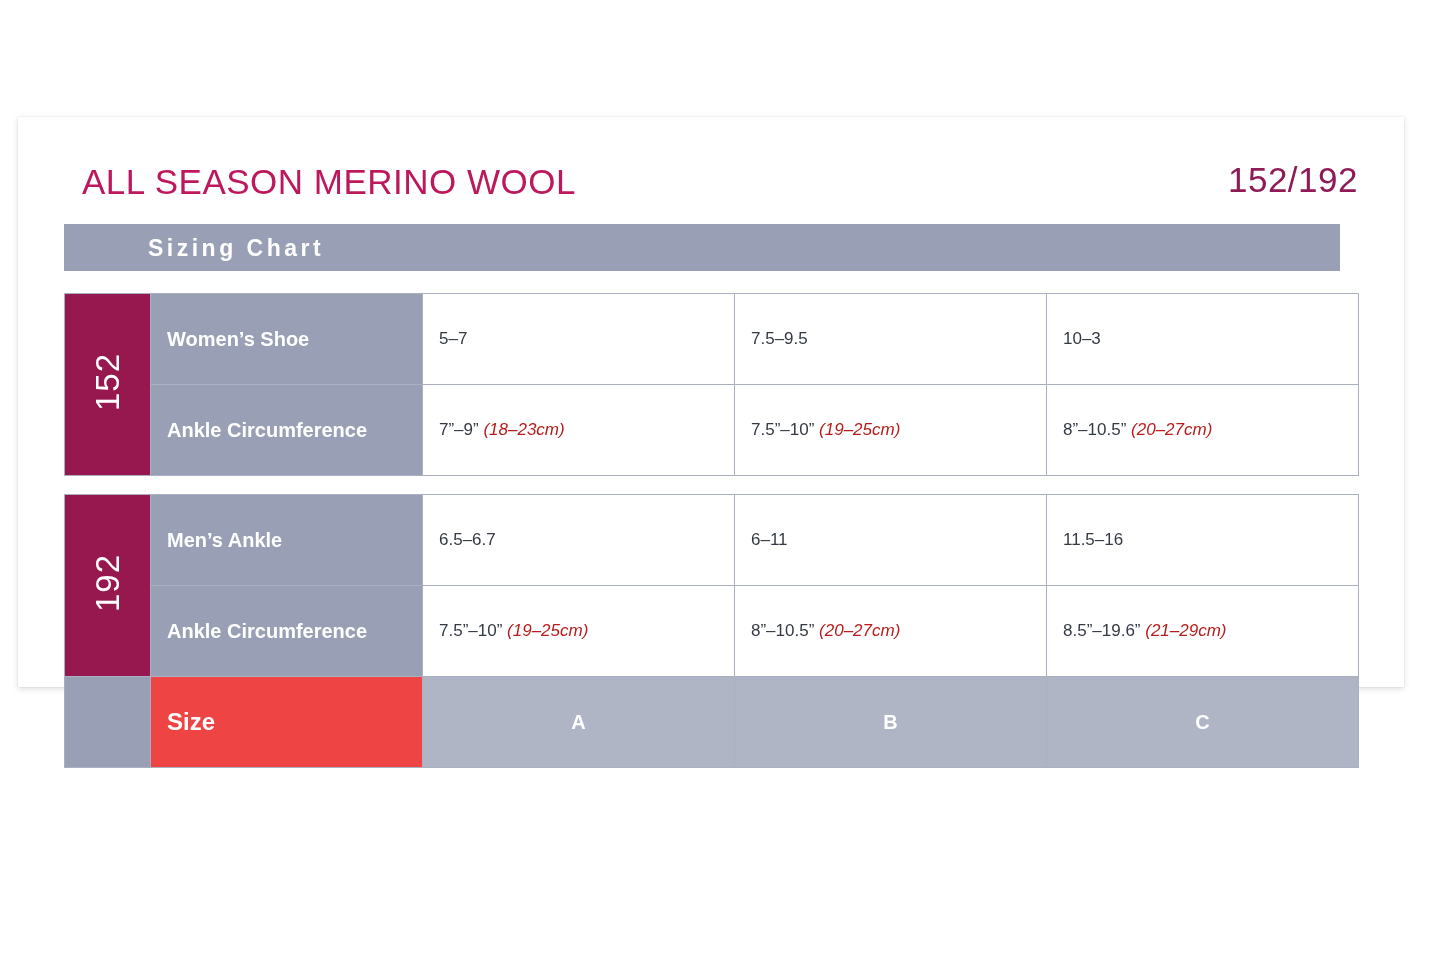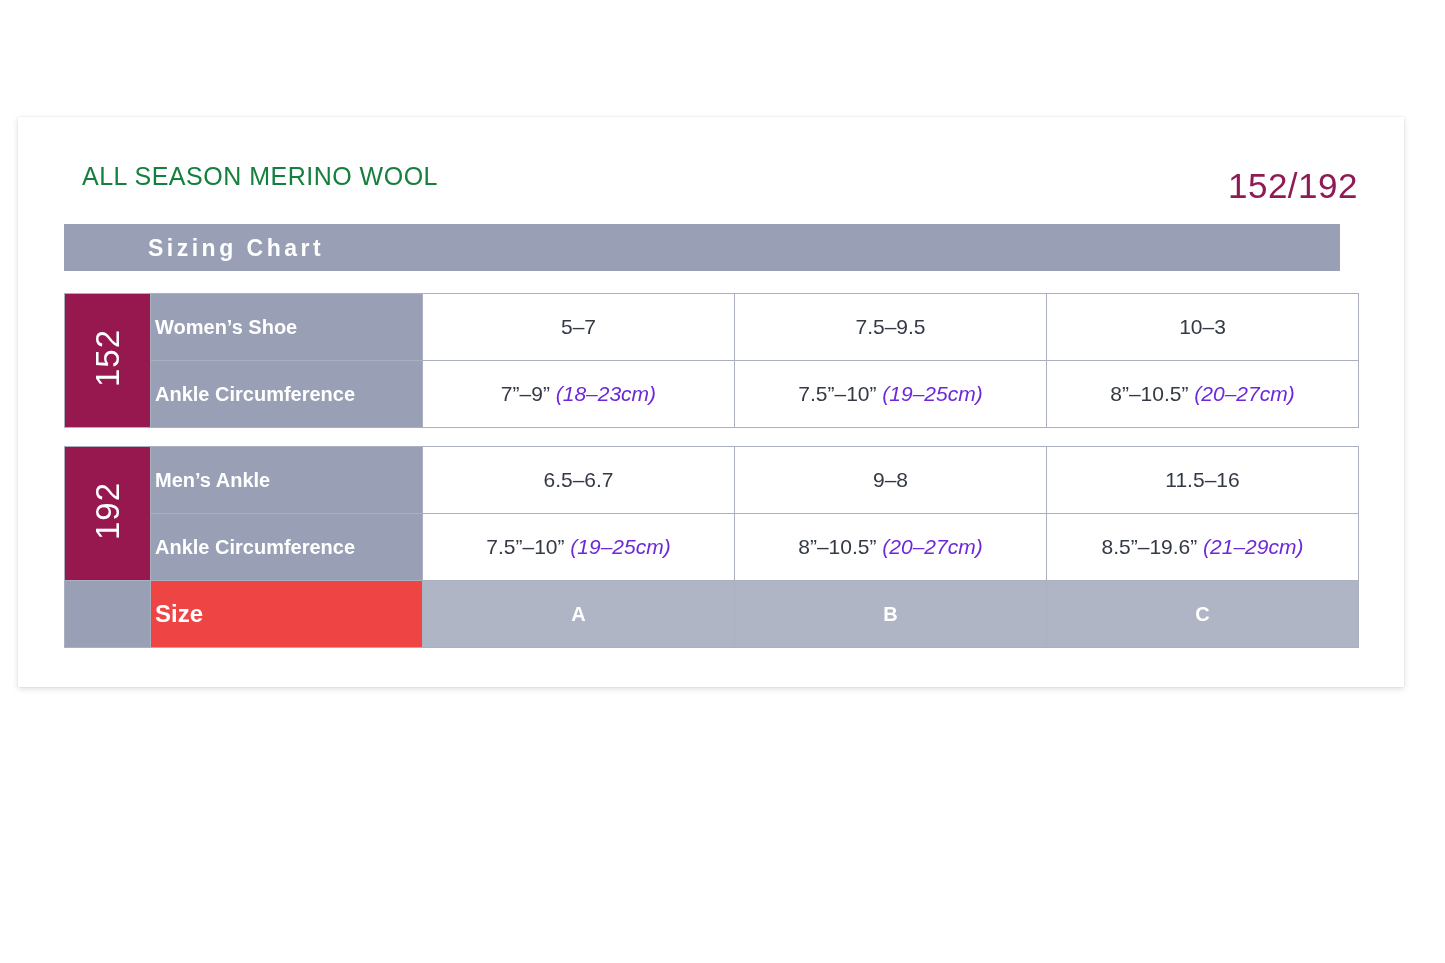--- a/index.html
+++ b/index.html
@@ -38,37 +38,36 @@
 
   .head-row {
     position: relative;
     height: 52px;
   }
 
   .title {
     position: absolute;
     left: 18px;
     top: 0;
-    font-size: 25px;
+    font-size: 35px;
     letter-spacing: 0.5px;
-    color: #15803d;
+    color: #be185d;
     font-weight: 400;
     white-space: nowrap;
   }
 
   .codes {
     position: absolute;
     right: 0;
     top: -2px;
     font-size: 35px;
     color: #8e1b55;
     font-weight: 400;
     letter-spacing: 0.5px;
     white-space: nowrap;
-    margin-top: 6px;
   }
 
   .subbar {
     position: relative;
     margin-top: 10px;
     margin-left: 0;
     width: 1276px;
     height: 47px;
     background: #99a0b5;
   }
@@ -86,21 +85,21 @@
 
   table.grid {
     border-collapse: collapse;
     table-layout: fixed;
     width: 1294px;
     margin-top: 22px;
   }
 
   table.grid td {
     border: 1px solid #aab0c0;
-    padding: 4px;
+    padding: 16px;
     height: 58px;
     vertical-align: middle;
   }
 
   .col-badge { width: 86px; }
   .col-label { width: 272px; }
   .col-val   { width: 312px; }
 
   td.badge {
     background: #96184f;
@@ -124,30 +123,30 @@
     background: #99a0b5;
     color: #ffffff;
     font-size: 20px;
     font-weight: bold;
     padding-left: 22px;
     border-left: 1px solid #99a0b5;
     border-right: 1px solid #aab0c0;
   }
 
   td.val {
-    text-align: center;
-    font-size: 21px;
+    text-align: left;
+    font-size: 17px;
     color: #343a45;
     background: #ffffff;
     font-weight: 400;
   }
 
   td.val .metric {
     font-style: italic;
-    color: #6d28d9;
+    color: #b91c1c;
   }
 
   td.sizecell {
     background: #b0b5c6;
     color: #ffffff;
     text-align: center;
     font-size: 20px;
     font-weight: bold;
     border-color: #c3c7d5;
   }
@@ -228,21 +227,21 @@
             <col class="col-val">
             <col class="col-val">
         </colgroup>
         <tbody>
           <tr>
             <td class="badge" rowspan="2">
               <span class="rot">192</span>
             </td>
             <td class="rowlabel">Men’s Ankle</td>
             <td class="val">6.5–6.7</td>
-            <td class="val">9–8</td>
+            <td class="val">6–11</td>
             <td class="val">11.5–16</td>
           </tr>
           <tr>
             <td class="rowlabel">Ankle Circumference</td>
             <td class="val">
               <span>7.5”–10”</span>
               <span class="metric">(19–25cm)</span>
             </td>
             <td class="val">
               <span>8”–10.5”</span>

